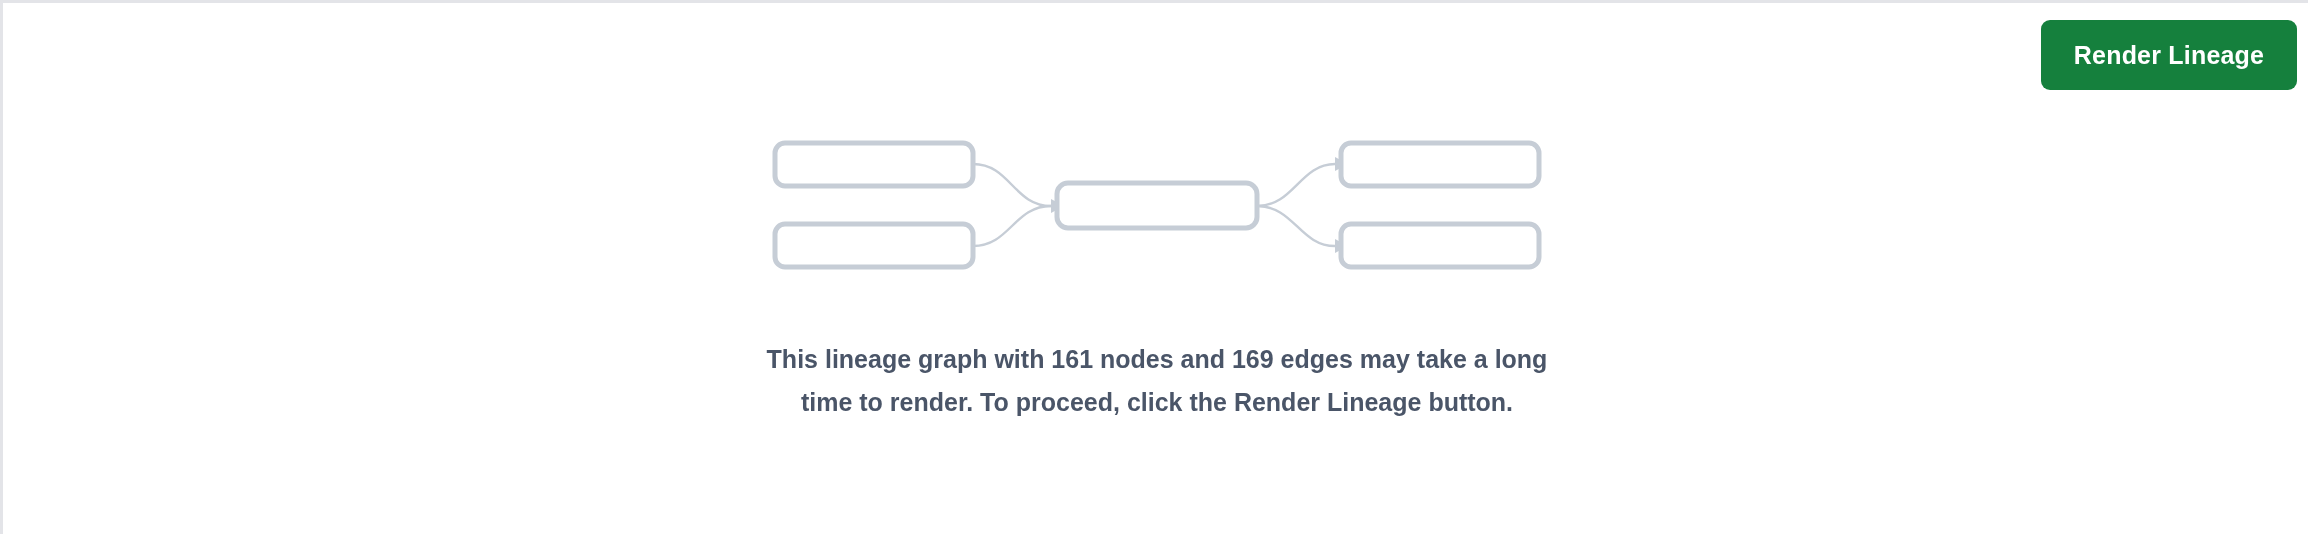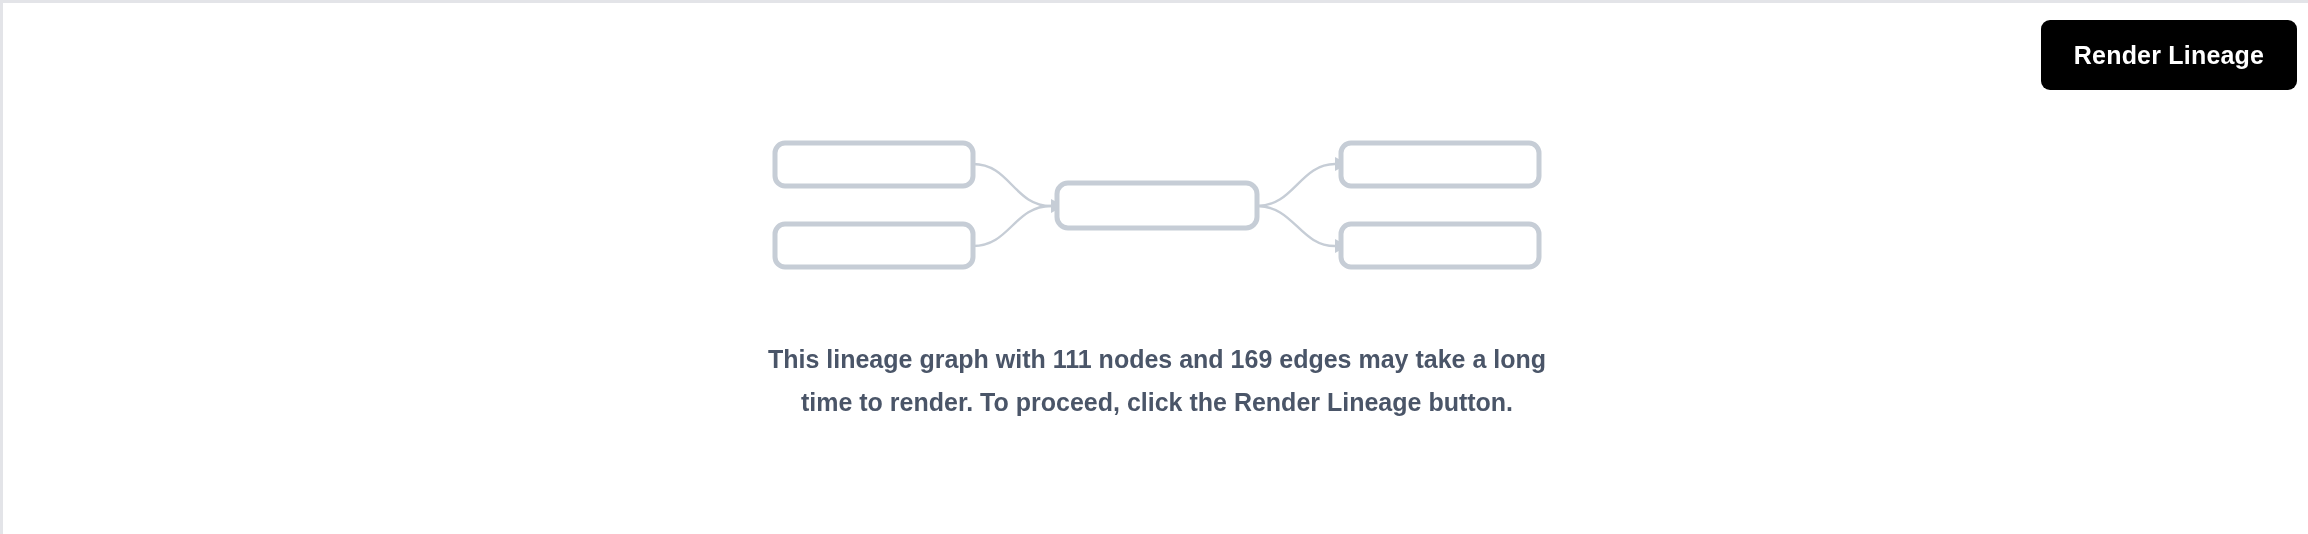--- a/index.html
+++ b/index.html
@@ -19,21 +19,21 @@
     overflow: hidden;
   }
 
   
   .render-button {
     position: absolute;
     left: 2038px;
     top: 17px;
     width: 256px;
     height: 70px;
-    background: #000000;
+    background: #15803d;
     color: #ffffff;
     border: none;
     border-radius: 9px;
     font-family: "Liberation Sans", sans-serif;
     font-size: 25px;
     font-weight: bold;
     letter-spacing: 0.2px;
     cursor: pointer;
     display: flex;
     align-items: center;
@@ -98,16 +98,16 @@
 
       <g fill="#ffffff" stroke="#c6cdd6" stroke-width="5">
         <rect x="13" y="15" width="198" height="43" rx="10" ry="10"></rect>
         <rect x="13" y="96" width="198" height="43" rx="10" ry="10"></rect>
         <rect x="295" y="55" width="200" height="45" rx="11" ry="11"></rect>
         <rect x="579" y="15" width="198" height="43" rx="10" ry="10"></rect>
         <rect x="579" y="96" width="198" height="43" rx="10" ry="10"></rect>
       </g>
     </svg>
 
-    <div class="empty-message">This lineage graph with 111 nodes and 169 edges may take a long time to render. To proceed, click the Render Lineage button.</div>
+    <div class="empty-message">This lineage graph with 161 nodes and 169 edges may take a long time to render. To proceed, click the Render Lineage button.</div>
 
   </div>
 </div>
 
 </body></html>

